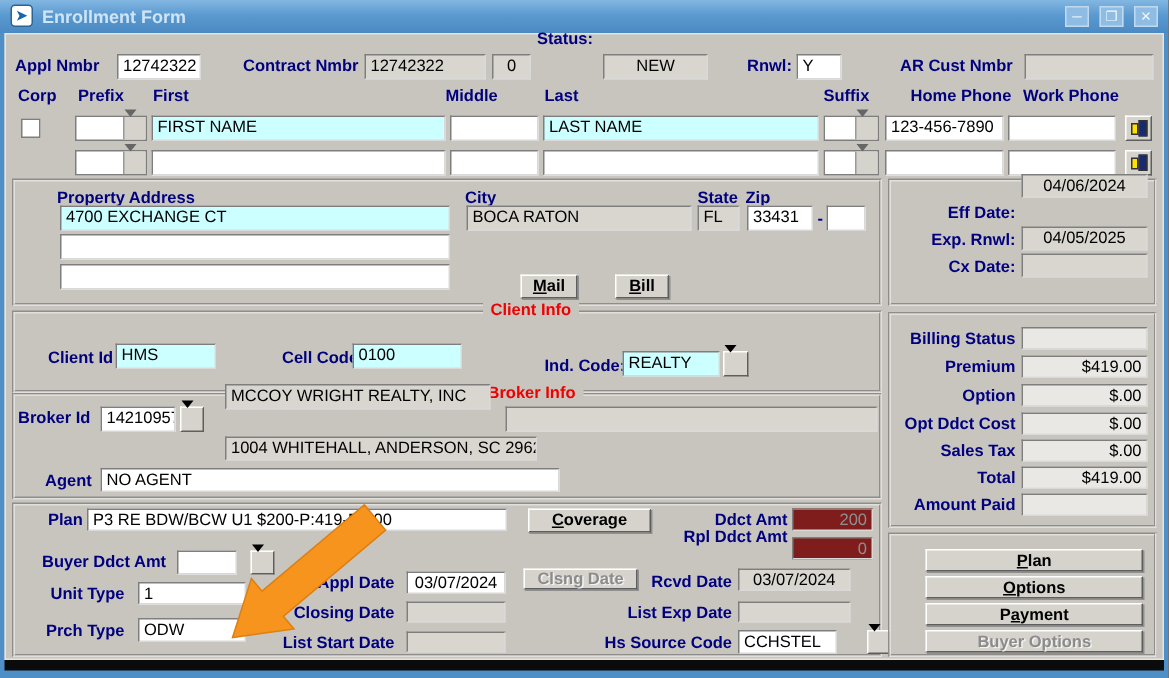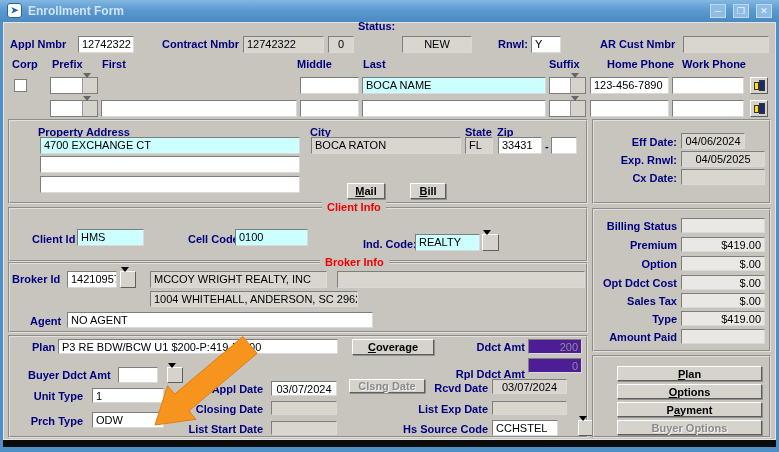--- a/index.html
+++ b/index.html
@@ -18,21 +18,21 @@
         border:1px solid #E6E4E0}
   .blackbar {position:absolute;left:3px;top:440px;width:773px;height:7px;background:#0B0B0B}
   .lbl {position:absolute;font-size:11px;font-weight:bold;color:#00007F;white-space:nowrap}
   .rt {text-align:right}
   .fld {position:absolute;font-size:11px;color:#000;background:#fff;height:17px;line-height:13px;
         border:1px solid #7E7E7E;border-bottom-color:#D9D9D9;border-right-color:#D9D9D9;
         padding:1px 3px;white-space:nowrap;overflow:hidden}
   .cyan {background:#CCFFFF}
   .ro {background:#D9D6D0}
   .money {background:#E9E8E5;text-align:right;height:15px;line-height:12px}
-  .numro {background:#4c1d95;color:#8F8F8F;text-align:right}
+  .numro {background:#7f1d1d;color:#8F8F8F;text-align:right}
   .ctr {text-align:center}
   .grp {position:absolute;border:2px groove #E2E0DC}
   .sect-title {position:absolute;background:#C8C5BF;padding:0 5px;font-size:11px;font-weight:bold;color:#F00000}
   .btn {position:absolute;background:#D6D3CD;border:1px solid;border-color:#FFFFFF #5E5E5E #5E5E5E #FFFFFF;
         box-shadow:1px 1px 0 #8F8F8F;font-size:11px;font-weight:bold;color:#000;text-align:center;
         line-height:14px;cursor:pointer}
   .btn.dis {color:#8B8B8B;text-shadow:1px 1px 0 #F2F2F2;cursor:default}
   .chk {position:absolute;width:13px;height:13px;background:#fff;border:1px solid #7E7E7E}
   .combo {position:absolute;height:17px;background:#fff;border:1px solid #7E7E7E}
   .cbtn {position:absolute;right:0;top:0;width:15px;height:100%;background:#D6D3CD;border-left:1px solid #9A9A9A}
@@ -83,22 +83,23 @@
   <div class="lbl" style="left:297px;top:58px">Middle</div>
   <div class="lbl" style="left:363px;top:58px">Last</div>
   <div class="lbl" style="left:549px;top:58px">Suffix</div>
   <div class="lbl" style="left:607px;top:58px">Home Phone</div>
   <div class="lbl" style="left:682px;top:58px">Work Phone</div>
 
   <div class="chk" style="left:14px;top:79px"></div>
   <div class="combo" style="left:50px;top:77px;width:48px">
       <span class="cbtn"><span class="tri"></span></span>
     </div>
+  <div class="fld cyan" style="left:101px;top:77px;width:196px">FIRST NAME</div>
   <div class="fld" style="left:300px;top:77px;width:59px"></div>
-  <div class="fld cyan" style="left:362px;top:77px;width:184px">BOCA NAME</div>
+  <div class="fld cyan" style="left:362px;top:77px;width:184px">LAST NAME</div>
   <div class="combo" style="left:549px;top:77px;width:37px">
       <span class="cbtn"><span class="tri"></span></span>
     </div>
   <div class="fld" style="left:590px;top:77px;width:79px">123-456-7890</div>
   <div class="fld" style="left:672px;top:77px;width:72px"></div>
   <div class="iconbtn" style="left:750px;top:77px">
       <span class="ph1"></span>
       <span class="ph2"></span>
     </div>
 
@@ -129,70 +130,70 @@
   <div class="lbl" style="left:497px;top:126px">Zip</div>
   <div class="fld ro" style="left:465px;top:137px;width:28px">FL</div>
   <div class="fld" style="left:498px;top:137px;width:44px">33431</div>
   <div class="dash" style="left:545px;top:140px">-</div>
   <div class="fld" style="left:551px;top:137px;width:26px"></div>
   <div class="btn" style="left:347px;top:183px;width:38px;height:16px"><u>M</u>ail</div>
   <div class="btn" style="left:410px;top:183px;width:36px;height:16px"><u>B</u>ill</div>
 
   <div class="grp" style="left:592px;top:119px;width:179px;height:85px"></div>
   <div class="lbl rt" style="left:600px;top:136px;width:77px">Eff Date:</div>
-  <div class="fld ro ctr" style="left:681px;top:133px;width:64px;height:16px">04/06/2024</div>
+  <div class="fld ro ctr" style="left:681px;top:116px;width:84px;height:16px">04/06/2024</div>
   <div class="lbl rt" style="left:600px;top:154px;width:77px">Exp. Rnwl:</div>
   <div class="fld ro ctr" style="left:681px;top:151px;width:84px;height:16px">04/05/2025</div>
   <div class="lbl rt" style="left:600px;top:172px;width:77px">Cx Date:</div>
   <div class="fld ro ctr" style="left:681px;top:169px;width:84px;height:16px"></div>
 
   <div class="grp" style="left:8px;top:207px;width:580px;height:55px"></div>
   <div class="sect-title" style="left:322px;top:201px">Client Info</div>
   <div class="lbl" style="left:32px;top:233px">Client Id</div>
   <div class="fld cyan" style="left:77px;top:229px;width:67px">HMS</div>
   <div class="lbl" style="left:188px;top:233px">Cell Code</div>
   <div class="fld cyan" style="left:235px;top:229px;width:73px">0100</div>
   <div class="lbl" style="left:363px;top:238px">Ind. Code:</div>
   <div class="fld cyan" style="left:415px;top:234px;width:65px">REALTY</div>
   <div class="ddbtn" style="left:482px;top:234px;width:17px;height:17px"><span class="tri"></span><span class="bar"></span></div>
 
   <div class="grp" style="left:8px;top:262px;width:580px;height:71px"></div>
   <div class="sect-title" style="left:320px;top:256px">Broker Info</div>
   <div class="lbl" style="left:12px;top:273px">Broker Id</div>
   <div class="fld" style="left:67px;top:271px;width:50px">142109575</div>
   <div class="ddbtn" style="left:120px;top:271px;width:16px;height:17px"><span class="tri"></span><span class="bar"></span></div>
-  <div class="fld ro" style="left:150px;top:271px;width:177px">MCCOY WRIGHT REALTY, INC</div>
+  <div class="fld ro" style="left:150px;top:256px;width:177px">MCCOY WRIGHT REALTY, INC</div>
   <div class="fld ro" style="left:337px;top:271px;width:248px"></div>
   <div class="fld ro" style="left:150px;top:291px;width:208px;height:16px">1004 WHITEHALL, ANDERSON, SC 29625</div>
   <div class="lbl" style="left:30px;top:315px">Agent</div>
   <div class="fld" style="left:67px;top:312px;width:306px;height:16px">NO AGENT</div>
 
   <div class="grp" style="left:592px;top:208px;width:179px;height:144px"></div>
   <div class="lbl rt" style="left:600px;top:220px;width:77px">Billing Status</div>
   <div class="fld money" style="left:681px;top:218px;width:84px"></div>
   <div class="lbl rt" style="left:600px;top:239px;width:77px">Premium</div>
   <div class="fld money" style="left:681px;top:237px;width:84px">$419.00</div>
   <div class="lbl rt" style="left:600px;top:258px;width:77px">Option</div>
   <div class="fld money" style="left:681px;top:256px;width:84px">$.00</div>
   <div class="lbl rt" style="left:600px;top:277px;width:77px">Opt Ddct Cost</div>
   <div class="fld money" style="left:681px;top:275px;width:84px">$.00</div>
   <div class="lbl rt" style="left:600px;top:295px;width:77px">Sales Tax</div>
   <div class="fld money" style="left:681px;top:293px;width:84px">$.00</div>
-  <div class="lbl rt" style="left:600px;top:313px;width:77px">Type</div>
+  <div class="lbl rt" style="left:600px;top:313px;width:77px">Total</div>
   <div class="fld money" style="left:681px;top:311px;width:84px">$419.00</div>
   <div class="lbl rt" style="left:600px;top:331px;width:77px">Amount Paid</div>
   <div class="fld money" style="left:681px;top:329px;width:84px"></div>
 
   <div class="grp" style="left:8px;top:335px;width:580px;height:103px"></div>
   <div class="lbl" style="left:32px;top:341px">Plan</div>
   <div class="fld" style="left:58px;top:339px;width:280px;height:15px">P3 RE BDW/BCW U1 $200-P:419-D:200</div>
   <div class="btn" style="left:352px;top:339px;width:82px;height:16px"><u>C</u>overage</div>
   <div class="lbl rt" style="left:430px;top:341px;width:95px">Ddct Amt</div>
   <div class="fld numro" style="left:528px;top:339px;width:54px;height:15px">200</div>
-  <div class="lbl rt" style="left:430px;top:368px;width:95px">Rpl Ddct Amt</div>
+  <div class="lbl rt" style="left:430px;top:352px;width:95px">Rpl Ddct Amt</div>
   <div class="fld numro" style="left:528px;top:358px;width:54px;height:15px">0</div>
   <div class="lbl" style="left:28px;top:369px">Buyer Ddct Amt</div>
   <div class="fld" style="left:118px;top:367px;width:40px;height:16px"></div>
   <div class="ddbtn" style="left:167px;top:367px;width:16px;height:16px"><span class="tri"></span><span class="bar"></span></div>
   <div class="lbl rt" style="left:185px;top:383px;width:78px">Appl Date</div>
   <div class="fld ctr" style="left:271px;top:381px;width:66px;height:15px">03/07/2024</div>
   <div class="btn dis" style="left:349px;top:379px;width:76px;height:14px;line-height:12px">Clsng Date</div>
   <div class="lbl rt" style="left:398px;top:382px;width:90px">Rcvd Date</div>
   <div class="fld ro ctr" style="left:492px;top:379px;width:75px;height:15px">03/07/2024</div>
   <div class="lbl rt" style="left:20px;top:390px;width:63px">Unit Type</div>

